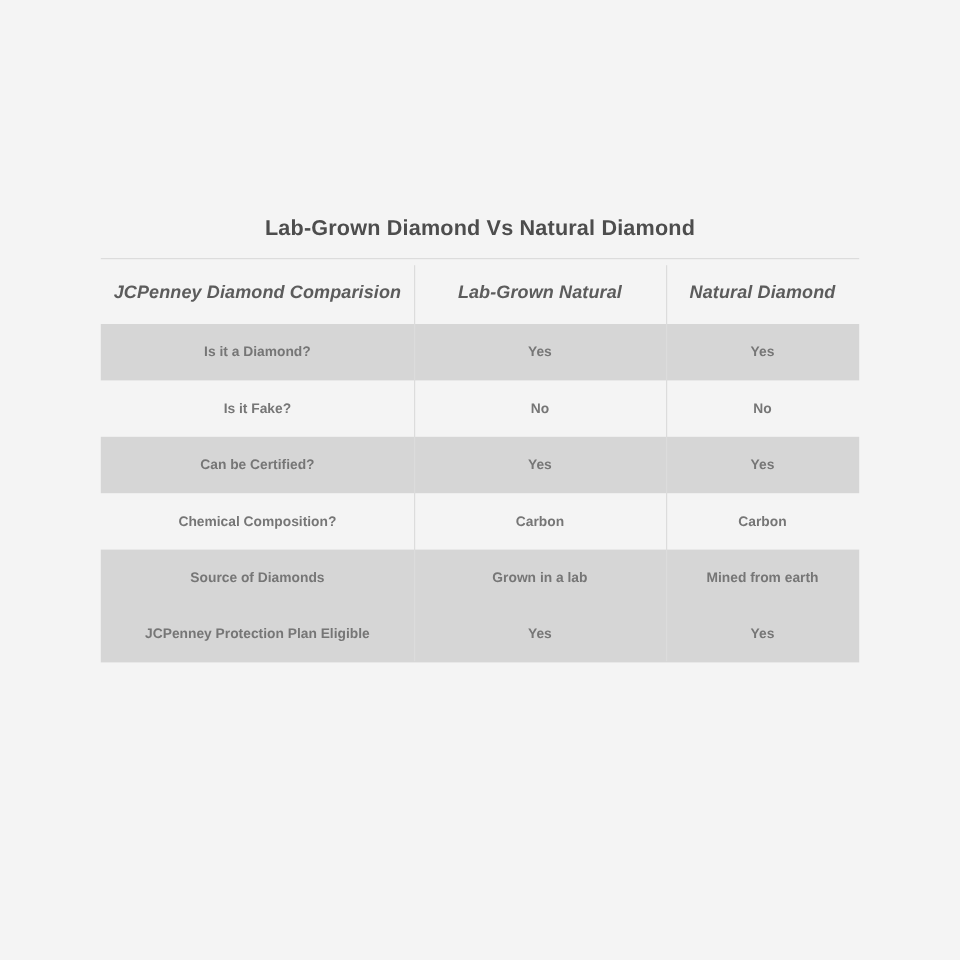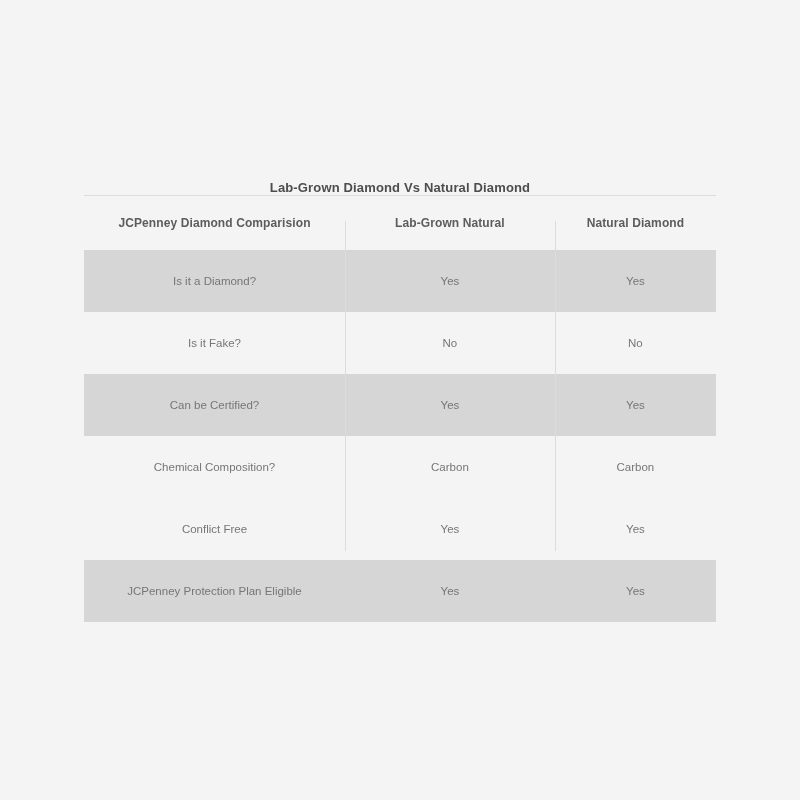--- a/index.html
+++ b/index.html
@@ -21,52 +21,54 @@
     box-sizing: border-box;
   }
   .table-wrap {
     position: absolute;
     left: 84px;
     top: 180px;
     width: 632px;
   }
   .title {
     text-align: center;
-    font-size: 13px;
+    font-size: 18px;
     font-weight: bold;
     color: #4d4d4d;
     letter-spacing: 0.15px;
+    padding-bottom: 14px;
     border-bottom: 1px solid #dcdcdc;
   }
   table.comparison {
     width: 100%;
     border-collapse: collapse;
     table-layout: fixed;
   }
   table.comparison col.c1 { width: 41.3%; }
   table.comparison col.c2 { width: 33.2%; }
   table.comparison col.c3 { width: 25.5%; }
 
   table.comparison th,
   table.comparison td {
     text-align: center;
     font-size: 11.5px;
-    font-weight: normal;
+    font-weight: bold;
     color: #767676;
     padding: 0;
-    height: 62px;
+    height: 47px;
     vertical-align: middle;
     border: 0;
   }
   table.comparison thead th {
     font-weight: bold;
     color: #5c5c5c;
-    font-size: 12px;
+    font-size: 15px;
     height: 54px;
     letter-spacing: 0.1px;
+    font-style: italic;
   }
   table.comparison tbody tr.shaded td {
     background: #d6d6d6;
   }
   table.comparison tbody tr.plain td {
     background: transparent;
     margin-top: 20px;
   }
   
   .vline {
@@ -116,24 +118,24 @@
         <tr class="shaded">
           <td>Can be Certified?</td>
           <td>Yes</td>
           <td>Yes</td>
         </tr>
         <tr class="plain">
           <td>Chemical Composition?</td>
           <td>Carbon</td>
           <td>Carbon</td>
         </tr>
-        <tr class="plain">
-          <td>Conflict Free</td>
-          <td>Yes</td>
-          <td>Yes</td>
+        <tr class="shaded">
+          <td>Source of Diamonds</td>
+          <td>Grown in a lab</td>
+          <td>Mined from earth</td>
         </tr>
         <tr class="shaded">
           <td>JCPenney Protection Plan Eligible</td>
           <td>Yes</td>
           <td>Yes</td>
         </tr>
       </tbody>
     </table>
   </div>
 </div>

